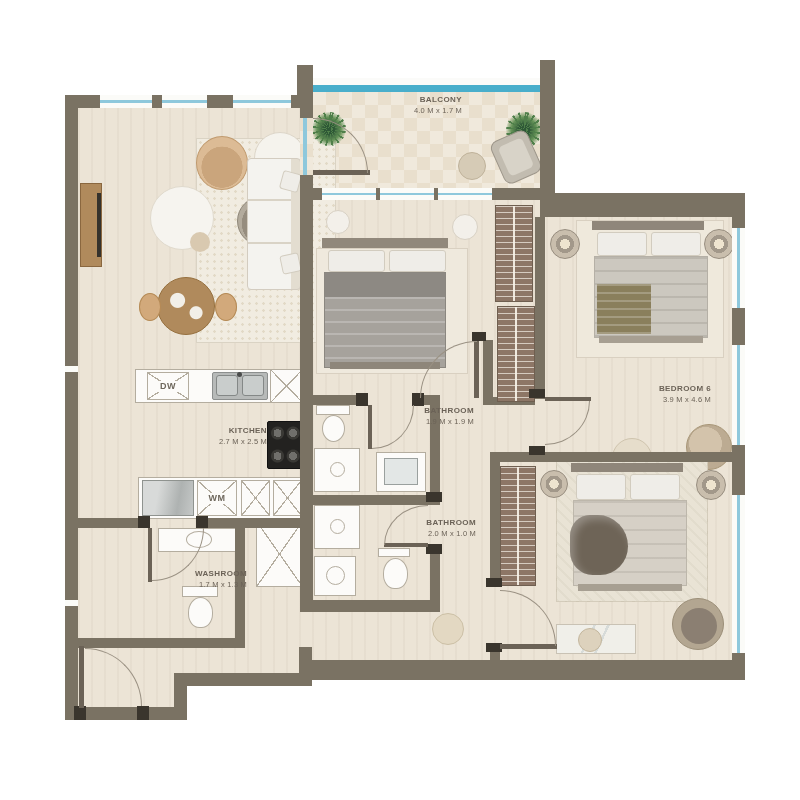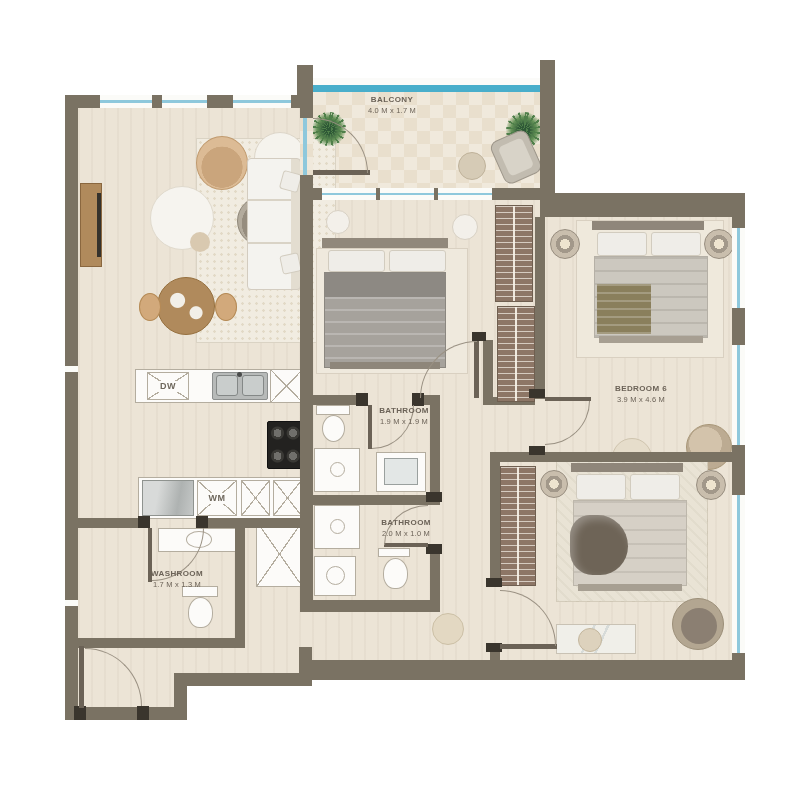--- a/index.html
+++ b/index.html
@@ -23,21 +23,21 @@
   .cir{border-radius:50%;}
   .xbox{background:#fcfbf9;border:1px solid var(--line);display:flex;align-items:center;justify-content:center;
         background-image:linear-gradient(to top right,transparent calc(50% - .6px),var(--line) calc(50% - .6px) calc(50% + .6px),transparent calc(50% + .6px)),
         linear-gradient(to bottom right,transparent calc(50% - .6px),var(--line) calc(50% - .6px) calc(50% + .6px),transparent calc(50% + .6px));}
   .xbox span{background:#fcfbf9;line-height:1;padding:1px 2px;font-size:9px;font-weight:700;color:#6e675c;letter-spacing:.5px;}
   .lamp{border-radius:50%;border:1px solid #978d7f;
         background:radial-gradient(circle,#eee4cf 0 25%,#a2988a 26% 45%,#c9bead 46% 100%);}
   .pillow{background:#efede8;border:1px solid #d2ccbf;border-radius:3px;}
   .plant{border-radius:50%;background:repeating-conic-gradient(from 10deg,#4f7f4a 0 7deg,rgba(79,127,74,0) 7deg 22deg),
          radial-gradient(circle,#2e5836 0 22%,#679459 50%,rgba(103,148,89,.25) 68%,transparent 72%);}
-  .lbl{color:var(--text);text-align:center;font-size:8px;letter-spacing:.4px;line-height:1.35;font-weight:700;z-index:30;}
+  .lbl{color:var(--text);text-align:right;font-size:8px;letter-spacing:.4px;line-height:1.35;font-weight:700;z-index:30;}
   .lbl .d{font-size:7.5px;font-weight:400;letter-spacing:.2px;}
   .rug{border:1px solid rgba(150,135,110,.25);}
 </style>
 </head>
 <body>
 
 <div id="plan">
 
   <div class="a fl" style="left:78px;top:108px;width:654px;height:565px"></div>
   <div class="a fl" style="left:78px;top:660px;width:109px;height:48px"></div>
@@ -220,20 +220,24 @@
   <div class="a arc" style="left:500px;top:590px;width:56px;height:56px;border-top:1.6px solid #9a9183;border-right:1.6px solid #9a9183;border-top-right-radius:100% 100%"></div>
 
   <div class="a lbl" style="left:322px;top:95px;width:140px">
     <div>BALCONY</div>
     <div class="d">4.0 M  x 1.7 M</div>
   </div>
   <div class="a lbl" style="left:571px;top:384px;width:140px">
     <div>BEDROOM 6</div>
     <div class="d">3.9 M  x 4.6 M</div>
   </div>
+  <div class="a lbl" style="left:127px;top:426px;width:140px">
+    <div>KITCHEN</div>
+    <div class="d">2.7 M  x 2.5 M</div>
+  </div>
   <div class="a lbl" style="left:334px;top:406px;width:140px">
     <div>BATHROOM</div>
     <div class="d">1.9 M  x 1.9 M</div>
   </div>
   <div class="a lbl" style="left:336px;top:518px;width:140px">
     <div>BATHROOM</div>
     <div class="d">2.0 M  x 1.0 M</div>
   </div>
   <div class="a lbl" style="left:107px;top:569px;width:140px">
     <div>WASHROOM</div>

